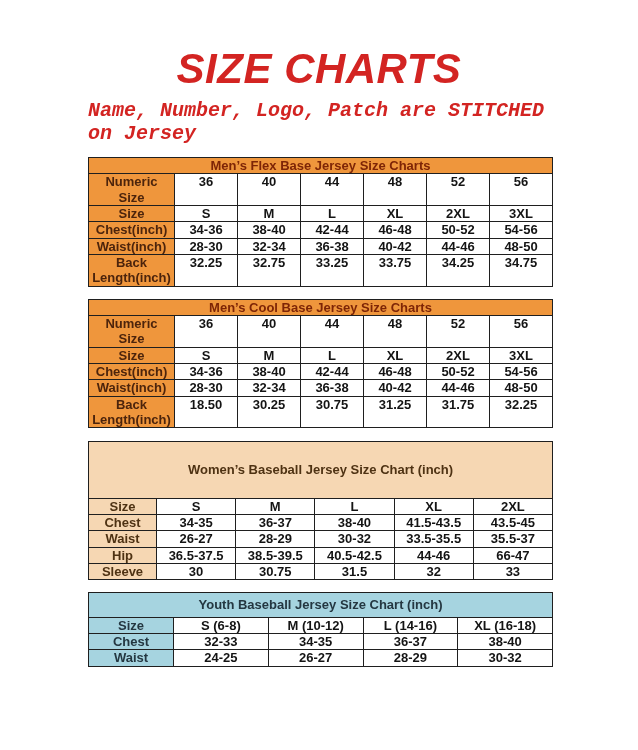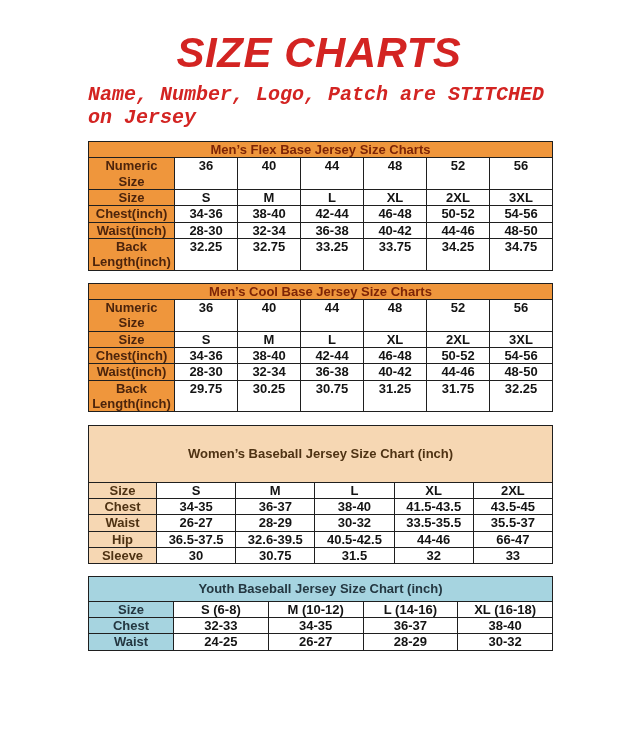--- a/index.html
+++ b/index.html
@@ -10,21 +10,21 @@
   }
   .page {
     position: relative;
     width: 638px;
     height: 750px;
     background: #ffffff;
     overflow: hidden;
   }
   .title {
     margin: 0;
-    padding-top: 30px;
+    padding-top: 46px;
     text-align: center;
     font-size: 42px;
     line-height: 1.1;
     font-weight: bold;
     font-style: italic;
     color: var(--title_red);
     letter-spacing: 0.5px;
   }
   .subtitle {
     margin: 8px 0 0 88px;
@@ -195,21 +195,21 @@
             <th class="row-label">Waist(inch)</th>
             <td>28-30</td>
             <td>32-34</td>
             <td>36-38</td>
             <td>40-42</td>
             <td>44-46</td>
             <td>48-50</td>
           </tr>
           <tr>
             <th class="row-label">Back Length(inch)</th>
-            <td>29.75</td>
+            <td>18.50</td>
             <td>30.25</td>
             <td>30.75</td>
             <td>31.25</td>
             <td>31.75</td>
             <td>32.25</td>
           </tr>
         </tbody>
       </table>
       <table class="size-table theme-peach">
         <colgroup>
@@ -246,21 +246,21 @@
             <th class="row-label">Waist</th>
             <td>26-27</td>
             <td>28-29</td>
             <td>30-32</td>
             <td>33.5-35.5</td>
             <td>35.5-37</td>
           </tr>
           <tr>
             <th class="row-label">Hip</th>
             <td>36.5-37.5</td>
-            <td>32.6-39.5</td>
+            <td>38.5-39.5</td>
             <td>40.5-42.5</td>
             <td>44-46</td>
             <td>66-47</td>
           </tr>
           <tr>
             <th class="row-label">Sleeve</th>
             <td>30</td>
             <td>30.75</td>
             <td>31.5</td>
             <td>32</td>

